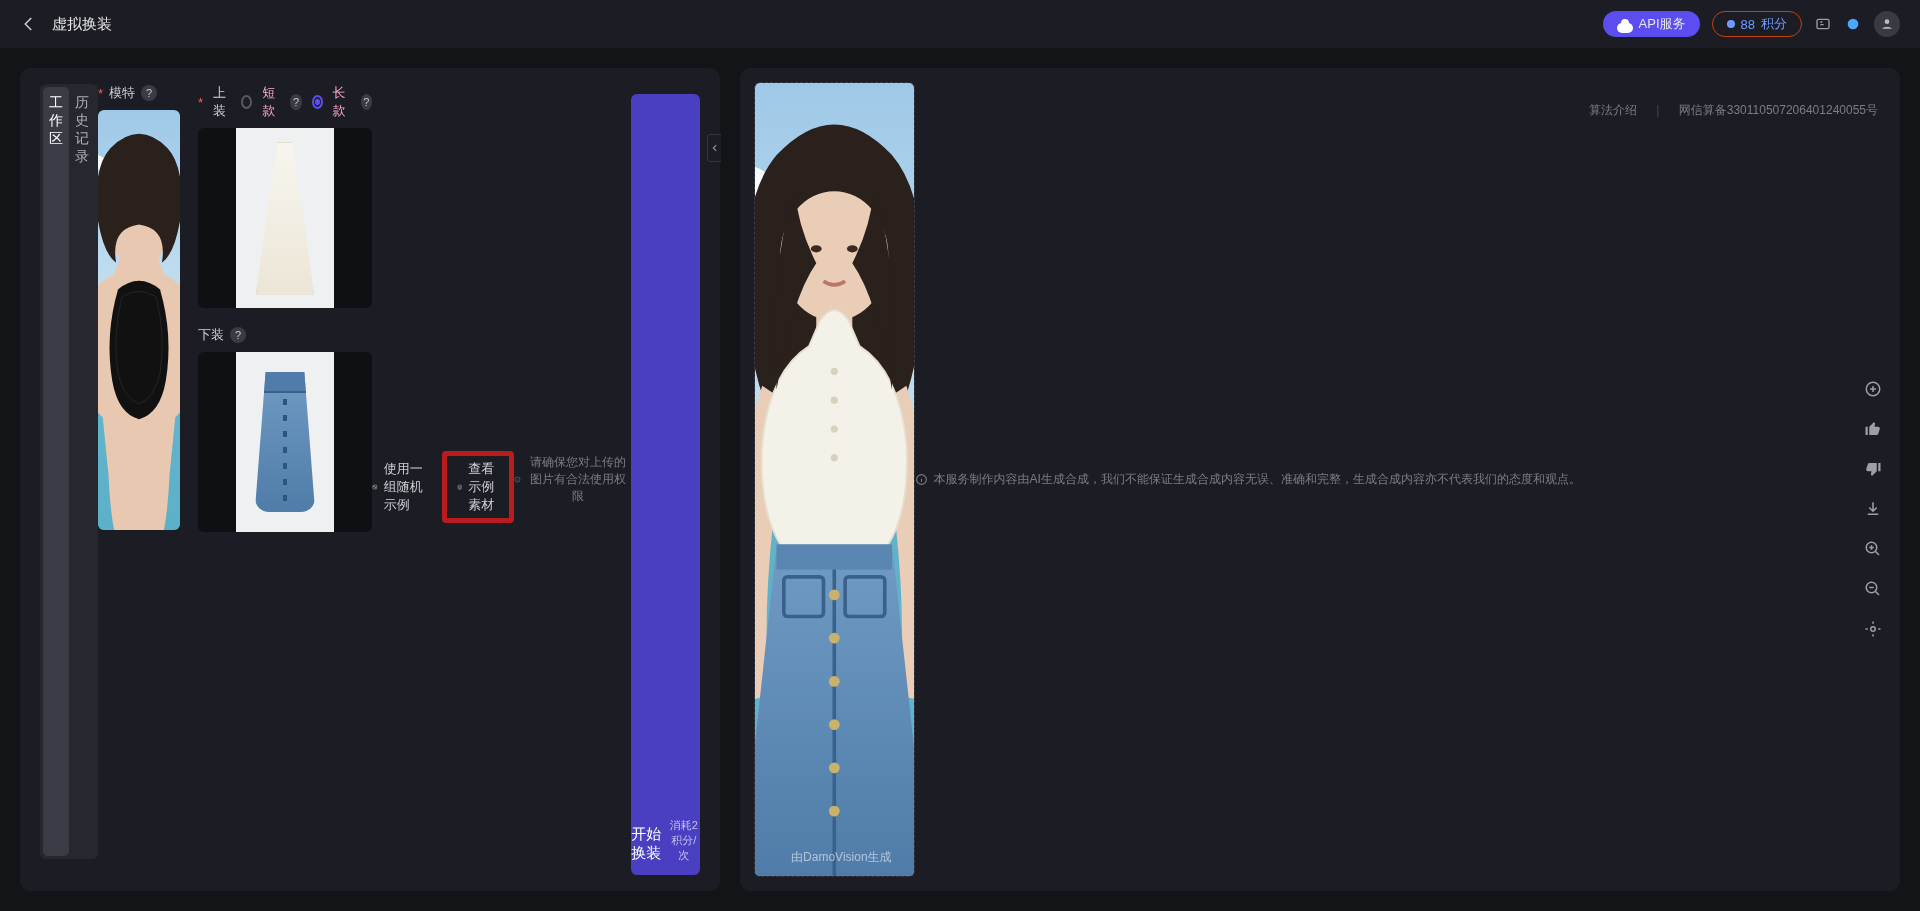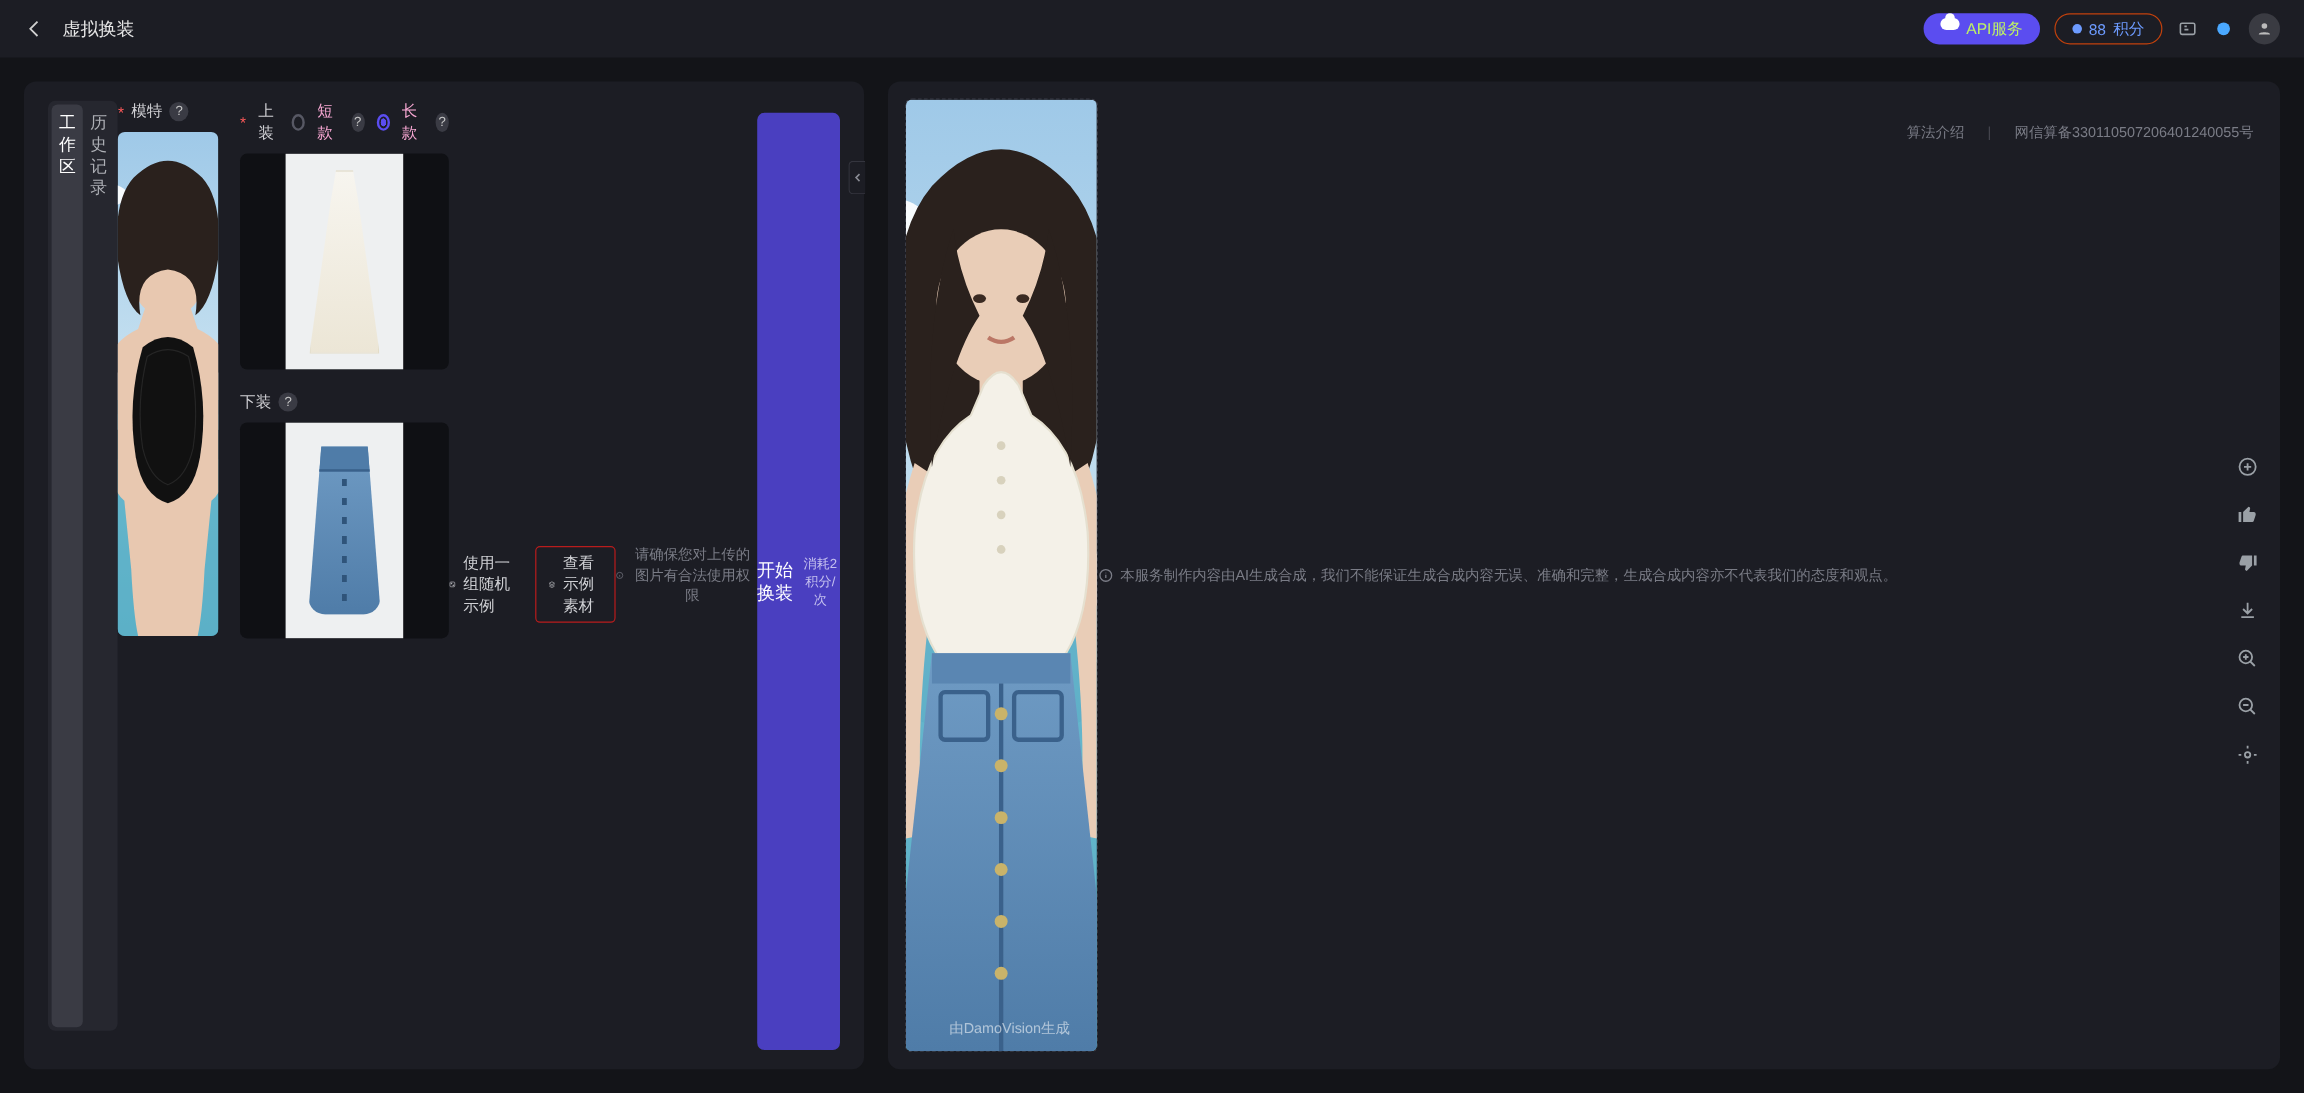--- a/index.html
+++ b/index.html
@@ -19,23 +19,23 @@
     display: flex;
     align-items: center;
     padding: 0 20px;
     justify-content: space-between;
   }
   .header-left { display: flex; align-items: center; gap: 14px; }
   .back-arrow { width: 18px; height: 18px; cursor: pointer; color: #cfcfcf; }
   .header-title { font-size: 15px; color: #e6e6e6; }
   .header-right { display: flex; align-items: center; gap: 12px; }
   .api-btn {
-    display: flex; align-items: flex-start; gap: 6px;
+    display: flex; align-items: flex-end; gap: 6px;
     background: #5b4df0;
-    color: #bef264;
+    color: #e5e5e5;
     padding: 4px 14px;
     border-radius: 14px;
     font-size: 13px;
     cursor: pointer;
   }
   .cloud-icon { width: 16px; height: 10px; background:#fff; border-radius:6px; position:relative; }
   .cloud-icon::before { content:""; position:absolute; top:-4px; left:4px; width:8px;height:8px;border-radius:50%;background:#fff;}
   .credits-btn {
     display:flex; align-items:center; gap:6px;
     border:1px solid #c2410c;
@@ -143,38 +143,38 @@
 
   
   .radio-row { display:flex; align-items:center; gap:10px; }
   .radio { width:14px;height:14px;border-radius:50%;border:2px solid #575864; cursor:pointer; display:inline-block;}
   .radio.checked { border-color:#5b4df0; background:radial-gradient(#5b4df0 0 45%, transparent 50%);}
   .radio-label { font-size:13px; color:#f9a8d4; }
 
   
   .helper-row { display:flex; justify-content:flex-end; align-items:center; gap:16px; margin-top:14px; font-size:13px;}
   .helper-link { display:flex; align-items:center; gap:6px; color:#cfd0d4; cursor:pointer;}
-  .helper-link.boxed { border:1px solid #b91c1c; border-radius:4px; padding:4px 10px;}
+  .helper-link.boxed { border:5px solid #b91c1c; border-radius:4px; padding:4px 10px;}
   .dice-icon,.stack-icon{ width:14px;height:14px; }
 
   .spacer { flex:1; }
 
   .legal-hint { text-align:center; font-size:12px; color:#7a7c86; display:flex; align-items:center; justify-content:center; gap:4px;}
   .info-icon{ width:13px;height:13px; color:#7a7c86;}
 
   .run-btn {
     margin-top:10px;
     background:#4a3fc0;
     color:#fff;
     border-radius:6px;
     text-align:center;
     padding:12px 0;
     cursor:pointer;
     font-size:15px;
-    display:flex; align-items:center; justify-content:center; gap:6px;
+    display:flex; align-items:flex-end; justify-content:center; gap:6px;
   }
   .run-cost{ font-size:11px; color:#c4c0ee;}
 
   
   .collapse-handle{
     position:absolute; right:-1px; top:66px;
     width:14px; height:28px;
     background:#1c1d24; border:1px solid #34353e; border-right:none;
     border-radius:4px 0 0 4px;
     display:flex;align-items:center;justify-content:center;

